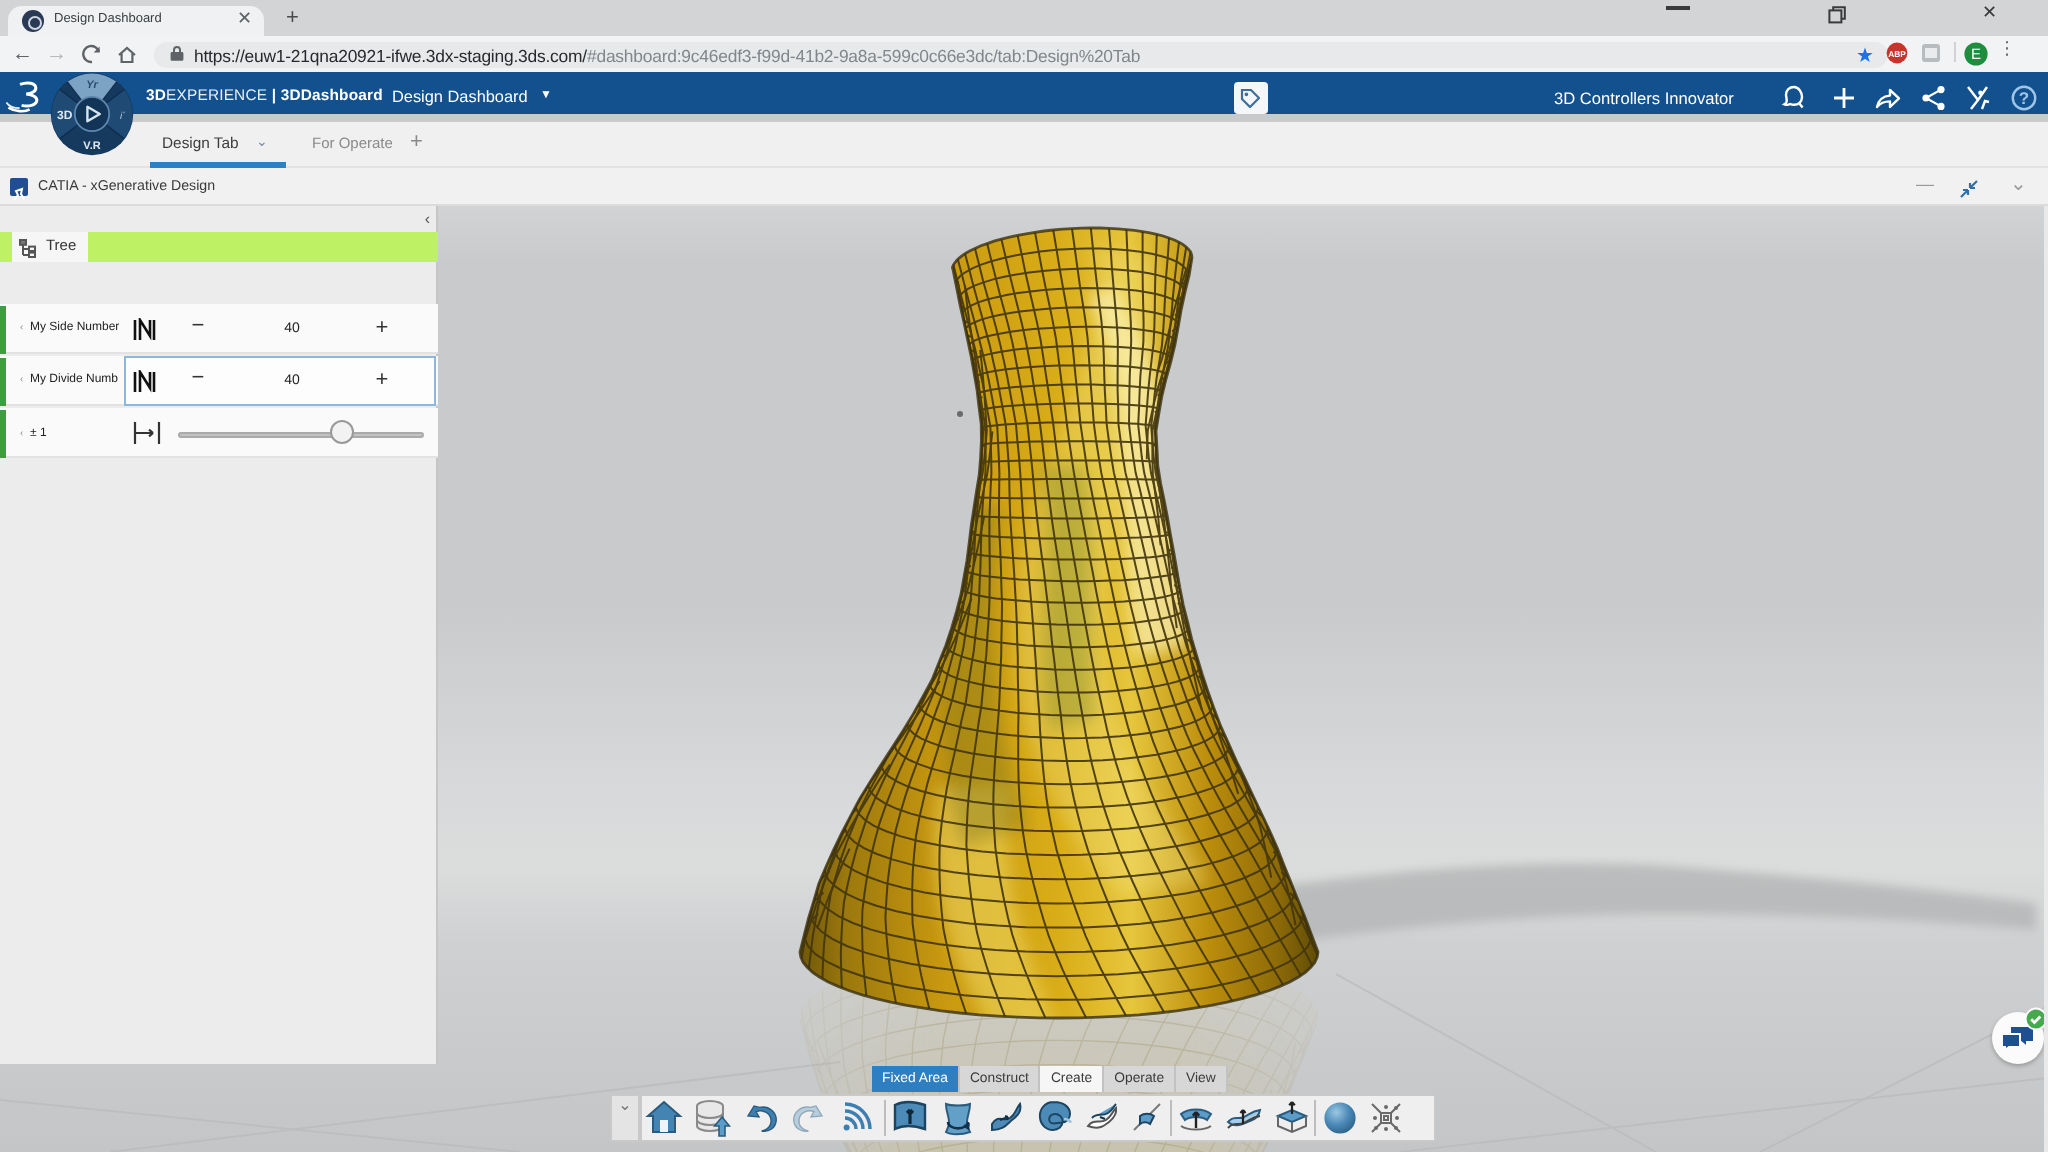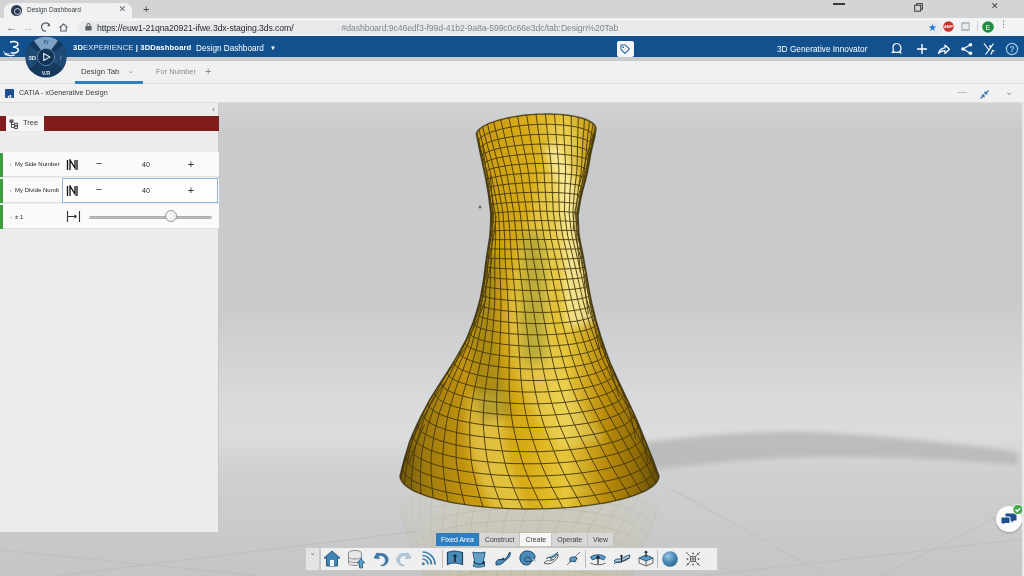--- a/index.html
+++ b/index.html
@@ -14,21 +14,21 @@
 #tab .tl { position:absolute; left:23px; top:3px; font-size:6.5px; color:#3c4043; }
 #tab .x { position:absolute; right:6px; top:1px; font-size:9px; color:#5f6368; }
 #newtab { position:absolute; left:143px; top:3px; font-size:11px; color:#4a4a4a; }
 
 
 #navbar { position:absolute; left:0; top:18px; width:1024px; height:18px; background:#f2f3f4; }
 .navic { position:absolute; top:2.5px; font-size:10.5px; color:#5f6368; }
 #omni { position:absolute; left:77px; top:2.5px; width:867px; height:13px; background:#e7e9eb; border-radius:7px; }
 #omni .lock { position:absolute; left:8px; top:2px; width:7px; height:8px; }
 #omni .url { position:absolute; left:20px; top:2px; font-size:8.7px; color:#27292c; white-space:nowrap; letter-spacing:-0.1px; }
-#omni .url .dim { color:#80868b;padding-left:48px; }
+#omni .url .dim { color:#80868b; }
 #omni .star { position:absolute; right:7px; top:1px; color:#1a73e8; font-size:10px; }
 #ext { position:absolute; right:8px; top:2px; height:14px; }
 
 
 #bluebar { position:absolute; left:0; top:36px; width:1024px; height:21px; background:#12518e; }
 #bluebar .brand { position:absolute; left:73px; top:7px; font-size:7.7px; color:#fff; font-weight:bold; letter-spacing:0.1px; }
 #bluebar .brand .lt { font-weight:normal; color:#e8eef5;}
 #bluebar .dash { position:absolute; left:196px; top:8px; font-size:8.2px; color:#fff; }
 #searchbox { position:absolute; left:427px; top:5px; width:183px; height:16px; background:#fff; border-radius:2px; border:1px solid #0d3f70; }
 #searchbox .ph { position:absolute; left:7px; top:3px; font-size:8px; color:#9aa0a6; }
@@ -48,21 +48,21 @@
 #appbar .ic { position:absolute; left:5px; top:5px; width:9px; height:9px; background:#1d4f91; border-radius:1px; }
 #appbar .tl { position:absolute; left:19px; top:5px; font-size:7.1px; font-weight:normal; color:#3a3a3a; }
 
 
 #scene { position:absolute; left:0; top:103px; width:1024px; height:473px; }
 
 
 #panel { position:absolute; left:0; top:103px; width:219px; height:429px; background:#ececec; border-right:1px solid #c6c6c6; }
 #phead { position:absolute; left:0; top:4px; width:219px; height:9px; }
 #phead .col { position:absolute; right:4px; top:-2px; font-size:8px; color:#555; }
-#ptabs { position:absolute; left:0; top:13px; width:219px; height:15px; background:#7f1d1d; }
+#ptabs { position:absolute; left:0; top:13px; width:219px; height:15px; background:#bef264; }
 #ptabs .tab { position:absolute; left:6px; top:0; width:38px; height:15px; background:#f6f6f6; }
 #ptabs .tab .tx { position:absolute; left:17px; top:2px; font-size:7.5px; color:#333; }
 #ctrlrow { position:absolute; left:0; top:28px; width:219px; height:19px; background:#f6f6f7; border-bottom:1px solid #ddd; }
 #ctrlrow .tx { position:absolute; left:24px; top:5px; font-size:7.5px; color:#333; }
 #ctrlrow .ar { position:absolute; left:64px; top:5px; font-size:6px; color:#444; }
 #findbox { position:absolute; left:101px; top:2px; width:71px; height:14px; background:#fff; border:1px solid #bbb; border-radius:2px; }
 #findbox .ph { position:absolute; left:4px; top:2px; font-size:7px; color:#999; }
 .prow { position:absolute; left:0; width:219px; height:25px; background:#fafafa; border-bottom:1px solid #e2e2e2; }
 .prow .g { position:absolute; left:0; top:0.5px; width:3px; height:24px; background:#3f9c40; }
 .prow .lbl { position:absolute; left:15px; font-size:6px; color:#222; }
@@ -337,21 +337,21 @@
   <div id="bluebar">
     <div class="brand">3D<span class="lt">EXPERIENCE</span>&nbsp;|&nbsp;3DDashboard</div>
     <div class="dash">Design Dashboard</div>
       <span style="position:absolute;left:270px;top:9px;font-size:6px;color:#fff;">▼</span>
     <div id="tagbox">
         <svg style="position:absolute;left:3px;top:3px;" width="10" height="10" viewBox="0 0 10 10">
           <path d="M1 5.5V1h4.5L9.5 5 5 9.5z" fill="none" stroke="#3c6e9e" stroke-width="1.1"></path>
           <circle cx="3.2" cy="3.2" r="0.9" fill="#3c6e9e"></circle>
         </svg>
       </div>
-    <div id="appname">3D Generative Innovator</div>
+    <div id="appname">3D Controllers Innovator</div>
     <svg class="bico" style="left:890px;" viewBox="0 0 14 14">
         <path d="M7 1.5c-2.3 0-4 1.6-4 3.8 0 1.5.6 2.3.3 3.6-.1.5-.6 1-1.1 1.3 1 .4 2.2.2 2.9-.2.6.3 1.2.4 1.9.4 2.3 0 4-1.6 4-3.9S9.3 1.5 7 1.5z" fill="none" stroke="#fff" stroke-width="1.2"></path>
         <path d="M9.5 9.5l1.8 2.2" stroke="#fff" stroke-width="1.2"></path>
       </svg>
     <svg class="bico" style="left:915px;" viewBox="0 0 14 14">
         <path d="M7 2v10M2 7h10" stroke="#fff" stroke-width="1.4"></path>
       </svg>
     <svg class="bico" style="left:937px;" viewBox="0 0 14 14">
         <path d="M1.5 11.5c.8-3.5 2.8-5.5 6.5-5.7V3l4.5 4.2L8 11.5V8.7c-2.9 0-4.9.8-6.5 2.8z" fill="none" stroke="#fff" stroke-width="1.2" stroke-linejoin="round"></path>
       </svg>
@@ -388,21 +388,21 @@
     <path d="M18.7 17.4v7.2l6.2-3.6z" fill="none" stroke="#d8e4ee" stroke-width="1.2" stroke-linejoin="round"></path>
     <text x="3.5" y="23.5" font-size="6" fill="#dfe8f0" font-family="Liberation Sans" font-weight="bold">3D</text>
     <text x="21" y="38.5" font-size="5.5" fill="#dfe8f0" text-anchor="middle" font-family="Liberation Sans" font-weight="bold">V.R</text>
     <text x="21" y="8" font-size="5.5" fill="#2c4d70" text-anchor="middle" font-style="italic" font-family="Liberation Sans" font-weight="bold">Yr</text>
     <text x="35" y="23.5" font-size="5" fill="#b9c9d8" font-style="italic" font-family="Liberation Sans">i´</text>
   </svg>
 
   <div id="apptabs">
     <span class="t1">Design Tab</span>
       <span class="chev">⌄</span>
-    <span class="t2">For Number</span>
+    <span class="t2">For Operate</span>
     <span class="plus">+</span>
     <div class="under"></div>
   </div>
 
   <div id="appbar">
     <div class="ic"><svg width="9" height="9" viewBox="0 0 9 9">
           <path d="M2 7l2-2.5L3 2.5l3-1L5.5 4 7 6.5" fill="none" stroke="#fff" stroke-width="1"></path>
         </svg></div>
     <div class="tl">CATIA - xGenerative Design</div>
     <span style="position:absolute; left:958px; top:3px; color:#9a9a9a; font-size:9px;">—</span>

